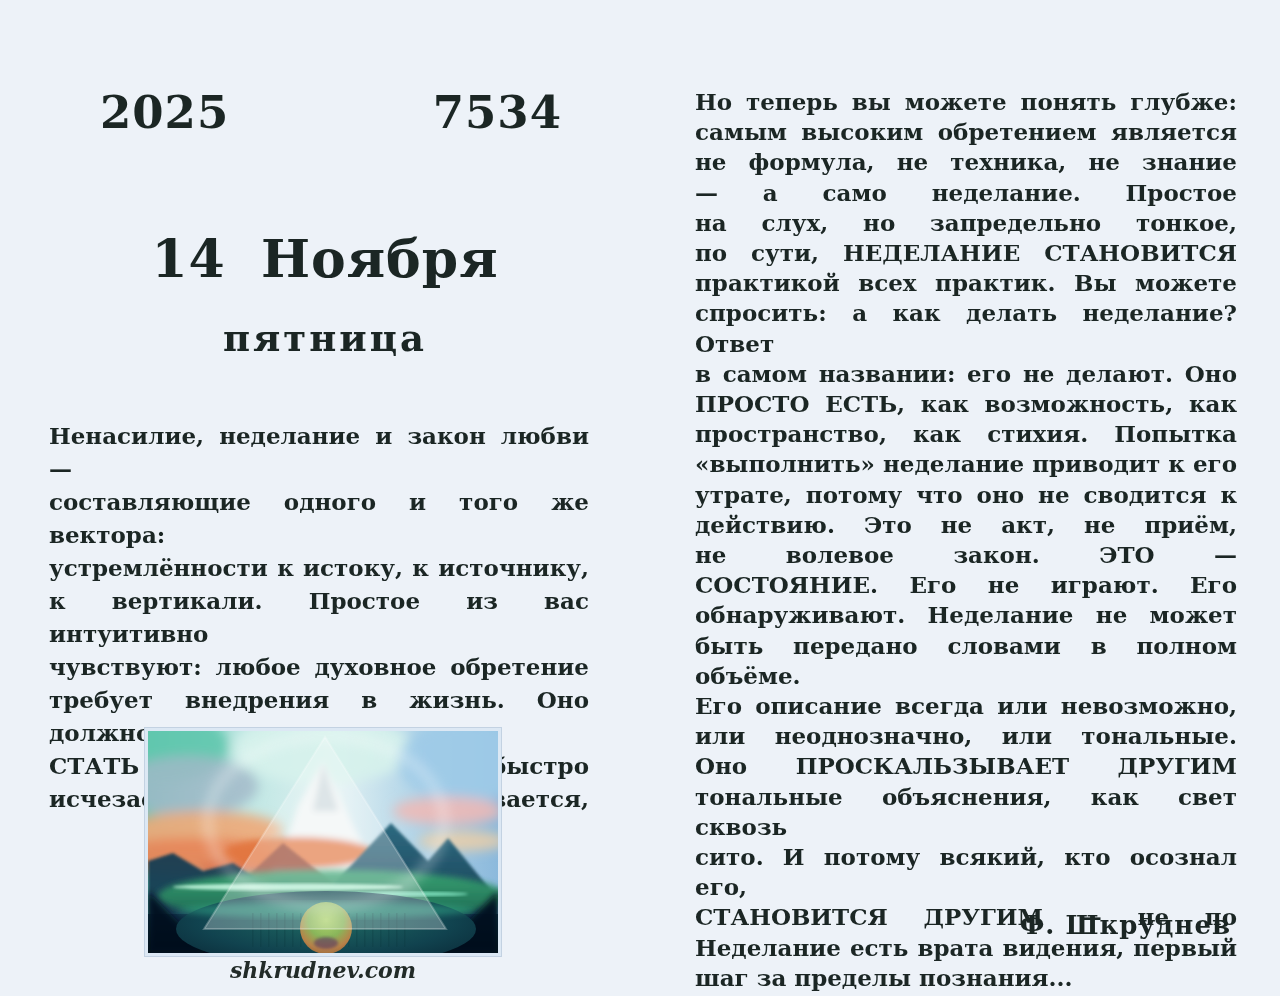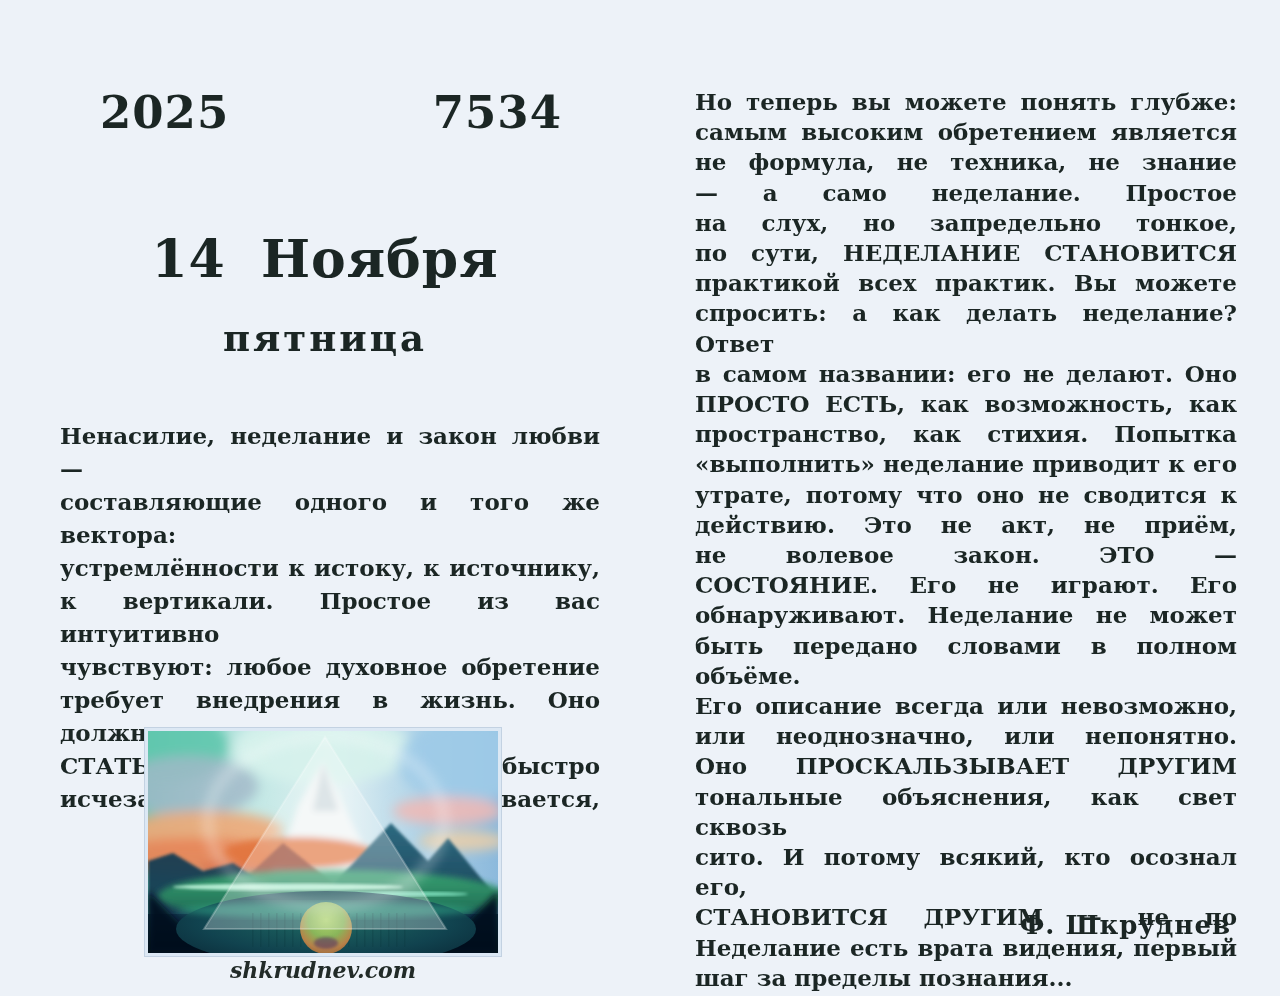--- a/index.html
+++ b/index.html
@@ -20,21 +20,21 @@
   }
   .date-heading {
     position:absolute; left:40px; top:228px; width:570px;
     text-align:center; font-size:52px; letter-spacing:1px; word-spacing:16px;
   }
   .weekday-heading {
     position:absolute; left:40px; top:316px; width:570px;
     text-align:center; font-size:37px; letter-spacing:3px;
   }
   .left-paragraph {
-    position:absolute; left:60px; top:419px; width:540px;
+    position:absolute; left:49px; top:419px; width:540px;
     font-size:23px; line-height:33px;
   }
   .right-paragraph {
     position:absolute; left:695px; top:87px; width:542px;
     font-size:23px; line-height:30.2px;
   }
   .tline { text-align:justify; text-align-last:justify; white-space:normal; }
   .tline-last { text-align-last:left; }
   .center-last .tline-last { text-align-last:center; }
   .signature {
@@ -184,21 +184,21 @@
       <div class="tline">ПРОСТО ЕСТЬ, как возможность, как</div>
       <div class="tline">пространство, как стихия. Попытка</div>
       <div class="tline">«выполнить» неделание приводит к его</div>
       <div class="tline">утрате, потому что оно не сводится к</div>
       <div class="tline">действию. Это не акт, не приём,</div>
       <div class="tline">не волевое закон. ЭТО —</div>
       <div class="tline">СОСТОЯНИЕ. Его не играют. Его</div>
       <div class="tline">обнаруживают. Неделание не может</div>
       <div class="tline">быть передано словами в полном объёме.</div>
       <div class="tline">Его описание всегда или невозможно,</div>
-      <div class="tline">или неоднозначно, или непонятно.</div>
+      <div class="tline">или неоднозначно, или тональные.</div>
       <div class="tline">Оно ПРОСКАЛЬЗЫВАЕТ ДРУГИМ</div>
       <div class="tline">тональные объяснения, как свет сквозь</div>
       <div class="tline">сито. И потому всякий, кто осознал его,</div>
       <div class="tline">СТАНОВИТСЯ ДРУГИМ — не по</div>
       <div class="tline">Неделание есть врата видения, первый</div>
       <div class="tline tline-last">шаг за пределы познания...</div>
     </div>
 
   <div class="signature">Ф. Шкруднев</div>
 

